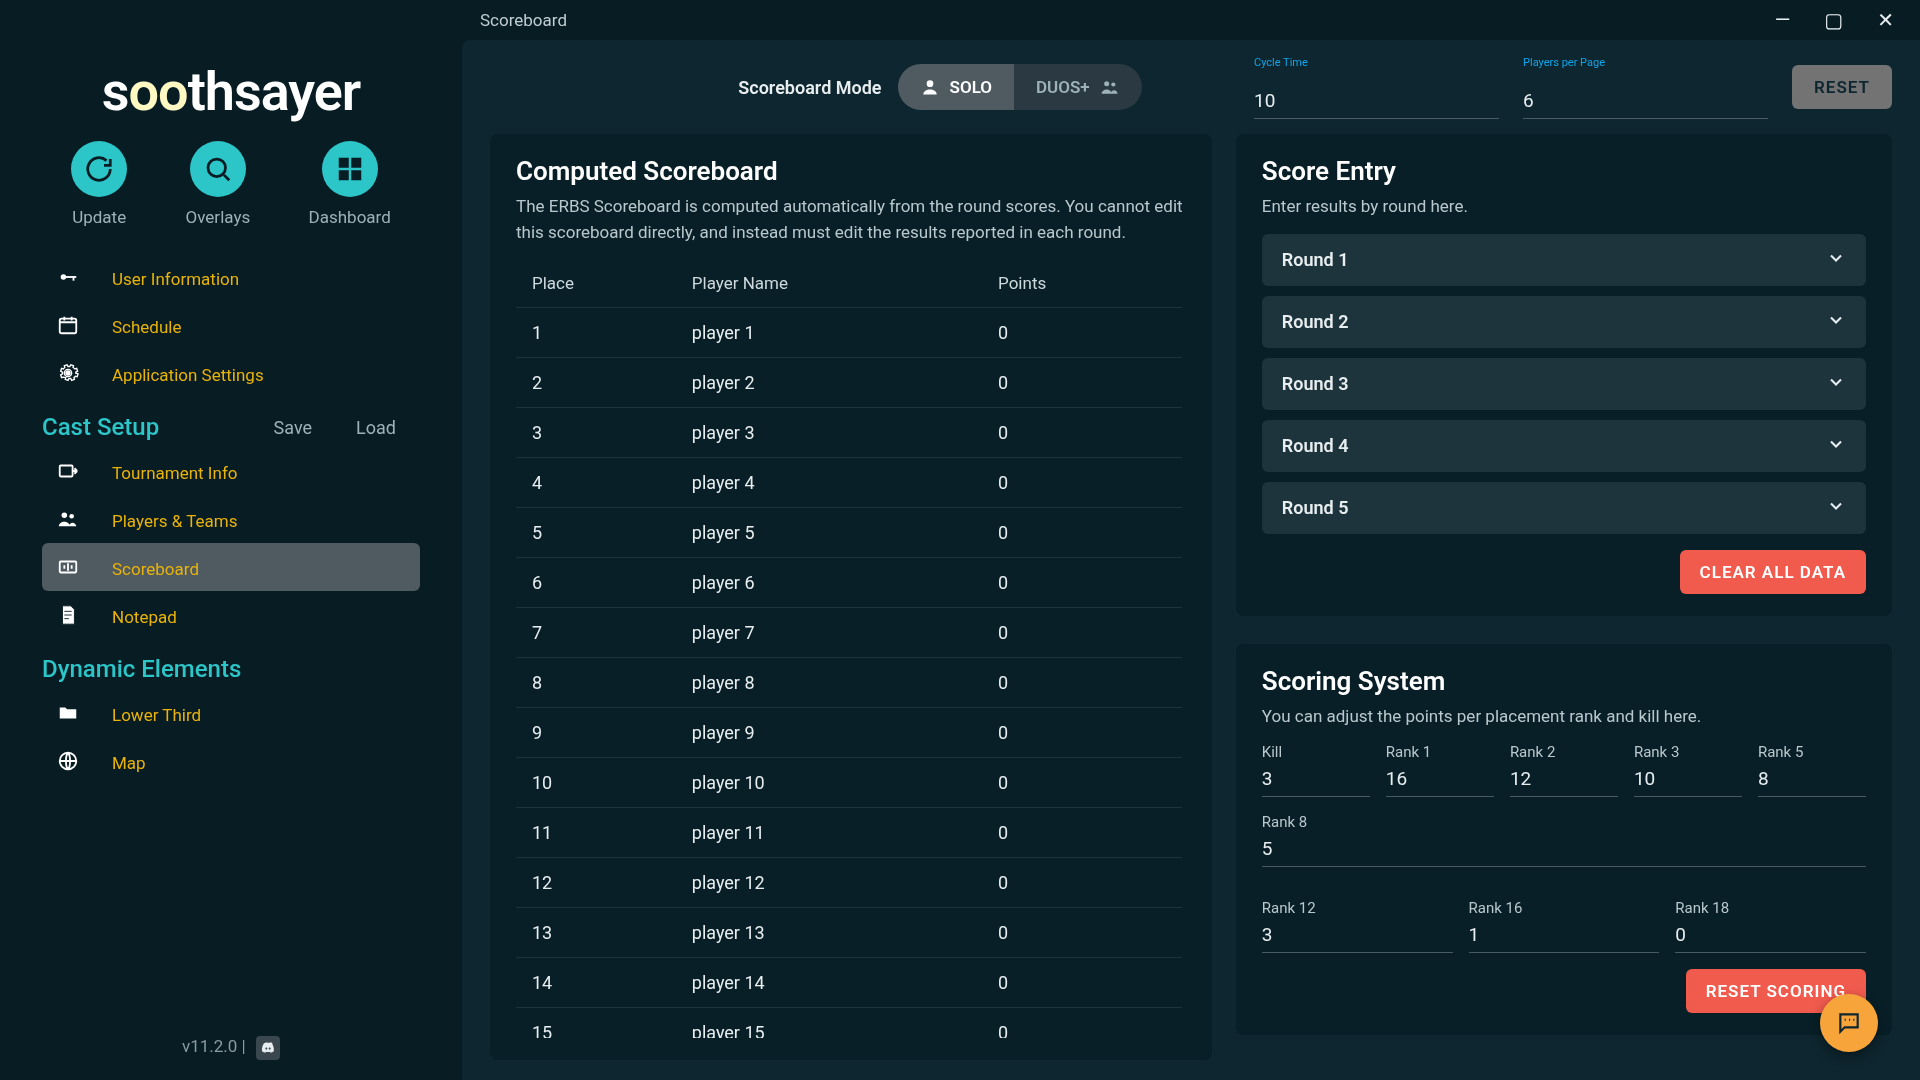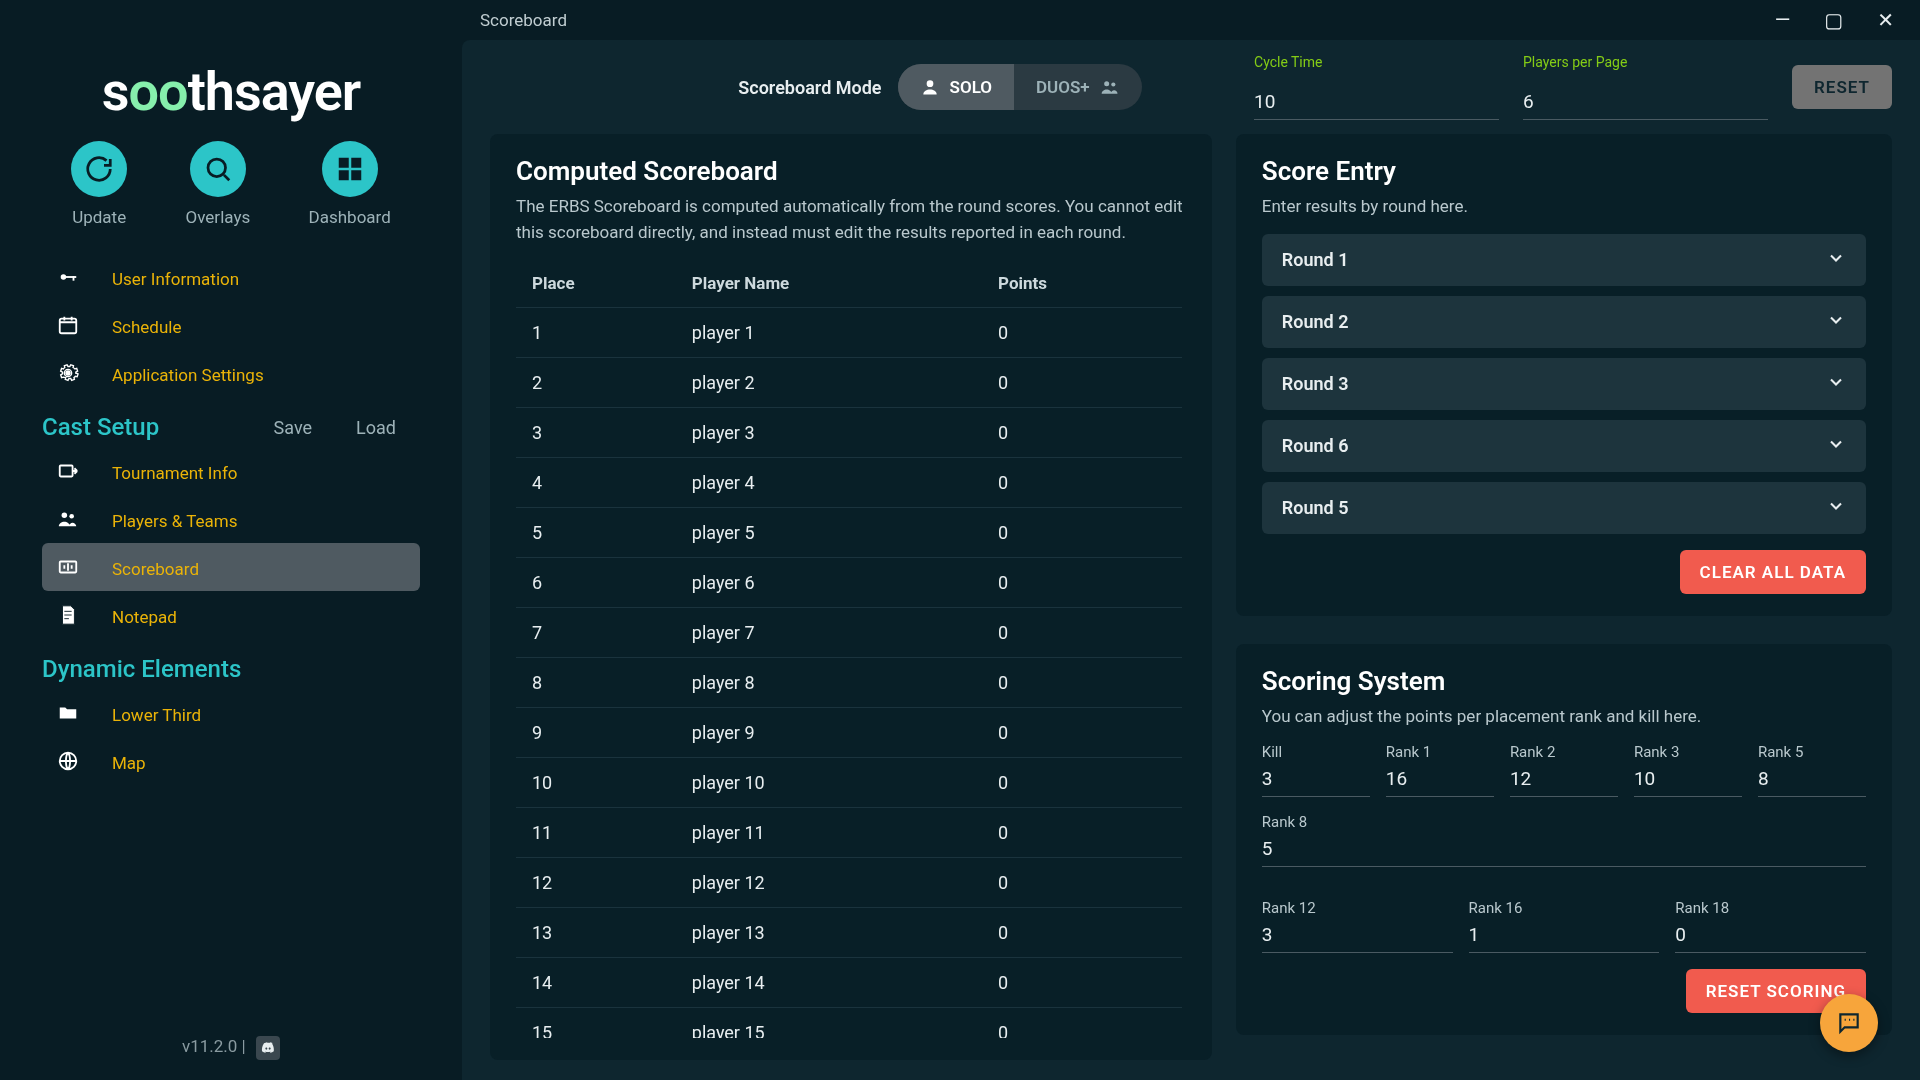--- a/index.html
+++ b/index.html
@@ -30,21 +30,21 @@
   flex-direction: column;
 }
 .logo {
   font-size: 54px;
   font-weight: 600;
   color: #fff;
   letter-spacing: -1px;
   text-align: center;
   margin-bottom: 18px;
 }
-.logo-oo { color: #86efac; position: relative; }
+.logo-oo { color: #fef9c3; position: relative; }
 .top-actions { display: flex; justify-content: space-around; margin-bottom: 26px; }
 .top-action { text-align: center; cursor: pointer; }
 .top-icon {
   width: 56px; height: 56px;
   background: #2cc5c8;
   border-radius: 50%;
   margin: 0 auto 10px;
   display: flex; align-items: center; justify-content: center;
   color: #081c24;
 }
@@ -110,21 +110,21 @@
   display: flex; align-items: center; gap: 10px;
   padding: 0 22px;
   color: #9db2b8;
   font-size: 17px;
   font-weight: 600;
   cursor: pointer;
 }
 .seg.active { background: #4f5a61; color: #fff; }
 .seg svg { width: 20px; height: 20px; }
 .cfg-field { display: flex; flex-direction: column; min-width: 200px; }
-.cfg-label { color: #84cc16; font-size: 14px; margin-bottom: 16px; }
+.cfg-label { color: #0ea5e9; font-size: 11px; margin-bottom: 16px; }
 .cfg-input {
   background: transparent;
   border: none;
   border-bottom: 1px solid #4a5a62;
   color: #e8eef0;
   font-size: 19px;
   padding: 4px 0 6px 0;
   outline: none;
 }
 .btn-reset-top {
@@ -155,21 +155,21 @@
   flex-direction: column;
 }
 .left-col .card { flex: 1; overflow: hidden; }
 .card h2 { font-size: 26px; font-weight: 600; color: #fff; margin-bottom: 8px; }
 .card p.sub { color: #b9c8cd; font-size: 17px; line-height: 1.5; margin-bottom: 14px; }
 .table-wrap { flex: 1; overflow-y: auto; padding-right: 4px; }
 .table-wrap::-webkit-scrollbar { width: 8px; }
 .table-wrap::-webkit-scrollbar-thumb { background: #2b3a42; border-radius: 4px; }
 .tbl { width: 100%; border-collapse: collapse; }
 .tbl th {
-  text-align: left; color: #cdd9dd; font-size: 17px; font-weight: 700;
+  text-align: left; color: #cdd9dd; font-size: 17px; font-weight: 400;
   padding: 14px 16px;
 }
 .tbl td {
   padding: 14px 16px;
   border-top: 1px solid #1a333d;
   color: #e8eef0;
   font-size: 18px;
 }
 .rounds { display: flex; flex-direction: column; gap: 10px; }
 .round-row {
@@ -535,21 +535,21 @@
                     <path d="M6 9l6 6 6-6"></path>
                   </svg></span>
               </div>
               <div class="round-row">
                 <span>Round 3</span>
                 <span><svg width="20" height="20" viewBox="0 0 24 24" fill="none" stroke="currentColor" stroke-width="2.5">
                     <path d="M6 9l6 6 6-6"></path>
                   </svg></span>
               </div>
               <div class="round-row">
-                <span>Round 6</span>
+                <span>Round 4</span>
                 <span><svg width="20" height="20" viewBox="0 0 24 24" fill="none" stroke="currentColor" stroke-width="2.5">
                     <path d="M6 9l6 6 6-6"></path>
                   </svg></span>
               </div>
               <div class="round-row">
                 <span>Round 5</span>
                 <span><svg width="20" height="20" viewBox="0 0 24 24" fill="none" stroke="currentColor" stroke-width="2.5">
                     <path d="M6 9l6 6 6-6"></path>
                   </svg></span>
               </div>

